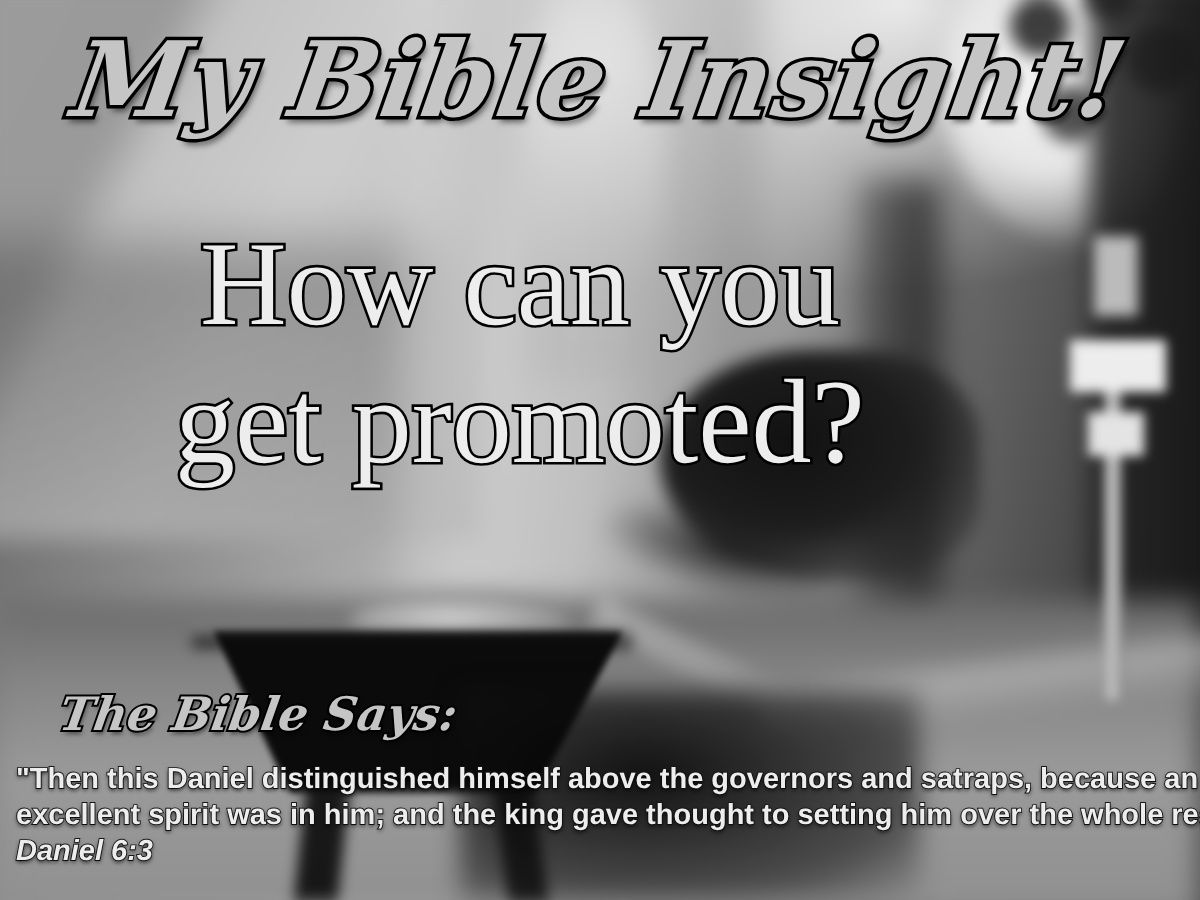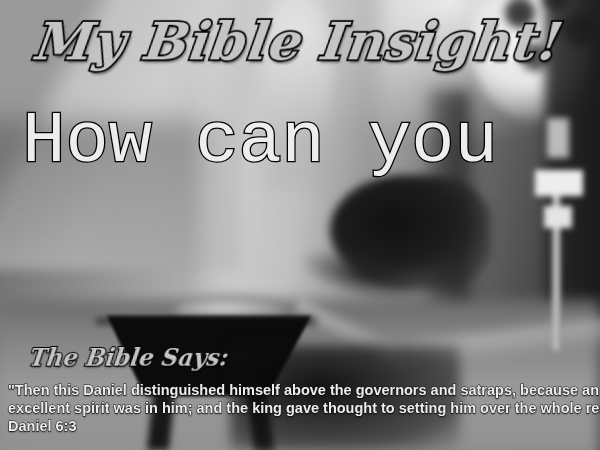--- a/index.html
+++ b/index.html
@@ -257,23 +257,23 @@
     transform: skewX(-9deg);
     white-space: nowrap;
   }
 
   .headline {
     position: absolute;
     left: 0;
     top: 108px;
     width: 520px;
     text-align: center;
-    font-family: Liberation Mono, monospace;
+    font-family: Liberation Serif, serif;
     font-weight: normal;
-    font-size: 72px;
+    font-size: 60px;
     line-height: 69px;
     color: #FFFF00;
     -webkit-text-stroke: 2.6px #000;
     paint-order: stroke fill;
   }
   .headline .hl {
     display: block;
     white-space: nowrap;
   }
 
@@ -301,21 +301,21 @@
     font-family: "Liberation Sans", sans-serif;
     font-weight: bold;
     font-size: 14.5px;
     line-height: 18px;
     color: #FFFF00;
     -webkit-text-stroke: 0.9px #1a1a00;
     paint-order: stroke fill;
     text-shadow: 0 1px 2px rgba(0,0,0,0.8);
   }
   .verse .vline { display: block; white-space: nowrap; }
-  .verse .vref  { display: block; }
+  .verse .vref  { display: block; font-style: italic; }
 </style>
 </head>
 <body>
 
 <div id="slide">
 
   <div class="bg-layer">
     <div class="bg-base"></div>
     <div class="bg-wall"></div>
     <div class="bg-wall-shadow"></div>
@@ -340,20 +340,21 @@
     <div class="bg-barrow-leg"></div>
     <div class="bg-barrow-leg2"></div>
     <div class="bg-dark-bottom"></div>
     <div class="bg-soft"></div>
   </div>
 
   <div class="brand">My Bible Insight!</div>
 
   <div class="headline">
     <span class="hl">How can you</span>
+    <span class="hl">get promoted?</span>
   </div>
 
   <div class="says">The Bible Says:</div>
 
   <div class="verse">
     <span class="vline">"Then this Daniel distinguished himself above the governors and satraps, because an</span>
     <span class="vline">excellent spirit was in him; and the king gave thought to setting him over the whole realm."</span>
     <span class="vref">Daniel 6:3</span>
   </div>
 

